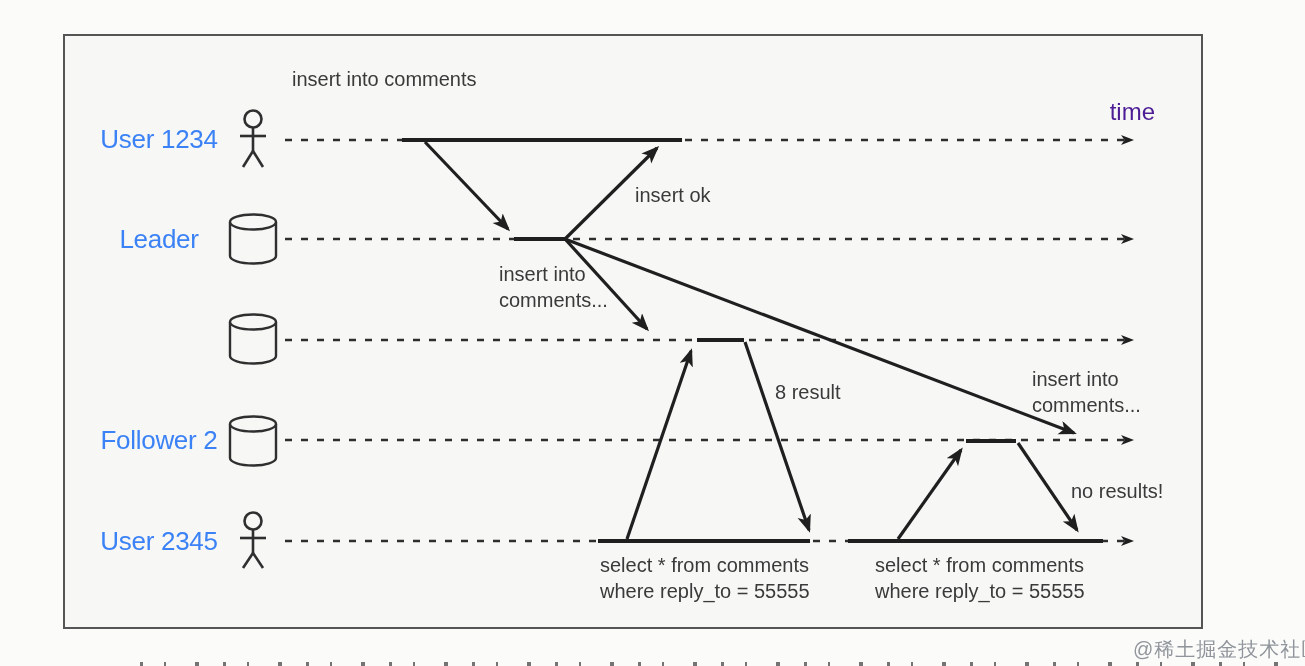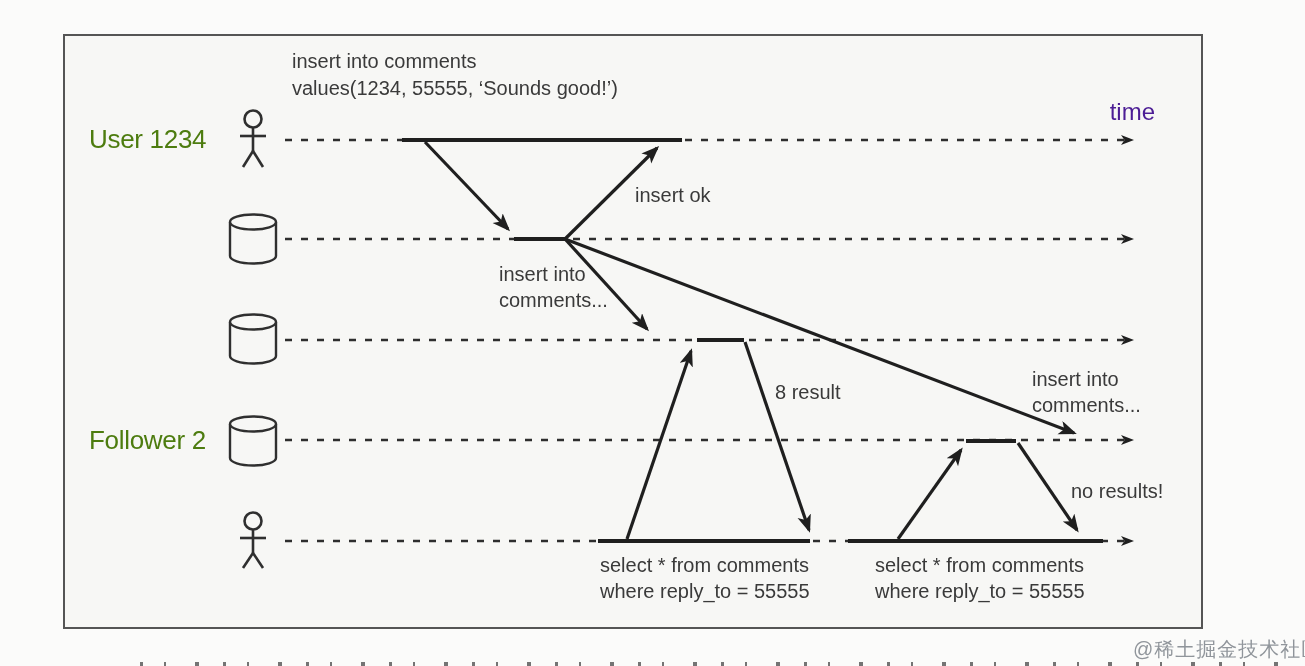--- a/index.html
+++ b/index.html
@@ -1,22 +1,22 @@
 <!DOCTYPE html>
 <html><head>
 <meta charset="utf-8">
 <style>
   html,body{margin:0;padding:0;background:#fbfbfa;}
   .canvas{position:relative;width:1305px;height:666px;background:#fbfbfa;
           font-family:"Liberation Sans",sans-serif;color:#3a3a3a;overflow:hidden;}
   .box{position:absolute;left:63px;top:34px;width:1136px;height:591px;
        border:2px solid #555;background:#f7f7f5;}
   .layer{position:absolute;left:0;top:0;width:1305px;height:666px;}
-  .lane-label{position:absolute;left:89px;width:140px;
-              font-size:26px;line-height:30px;color:#4d7c0f;letter-spacing:-0.3px;}
+  .lane-label{position:absolute;left:89px;width:140px;text-align:center;
+              font-size:26px;line-height:30px;color:#3b82f6;letter-spacing:-0.3px;}
   .ann{position:absolute;font-size:20px;line-height:26px;color:#3a3a3a;white-space:nowrap;}
   .ann .ln{display:block;}
   .time-label{position:absolute;left:1050px;top:98px;width:105px;text-align:right;
               font-size:24px;color:#4c1d95;}
   .watermark{position:absolute;left:1133px;top:636px;width:170px;font-size:20px;
              color:#90959b;letter-spacing:1px;white-space:nowrap;}
   .caption-strip{position:absolute;left:140px;top:662px;width:1160px;height:4px;opacity:.75;
     background:repeating-linear-gradient(90deg,#474747 0 3px,transparent 3px 24px,
                #474747 24px 26px,transparent 26px 55px,#474747 55px 59px,transparent 59px 83px);}
   svg line, svg path, svg ellipse, svg circle{stroke-linecap:butt;}
@@ -92,25 +92,26 @@
     <g stroke="#2f2f2f" stroke-width="2.6" fill="none">
       <circle cx="253" cy="521" r="8.5"></circle>
       <line x1="253" y1="529.5" x2="253" y2="553"></line>
       <line x1="240" y1="538" x2="266" y2="538"></line>
       <line x1="253" y1="553" x2="243" y2="568"></line>
       <line x1="253" y1="553" x2="263" y2="568"></line>
     </g>
   </svg>
 
   <div class="lane-label" style="top:124px">User 1234</div>
+  <div class="lane-label" style="top:224px">Leader</div>
   <div class="lane-label" style="top:425px">Follower 2</div>
+  <div class="lane-label" style="top:526px">User 2345</div>
 
-  <div class="ann" style="left:292px;top:48px;line-height:27px">
+  <div class="ann" style="left:292px;top:66px;line-height:27px">
     <span class="ln">insert into comments</span>
-    <span class="ln">values(1234, 55555, ‘Sounds good!’)</span>
   </div>
 
   <div class="time-label">time</div>
 
   <div class="ann" style="left:635px;top:182px">insert ok</div>
 
   <div class="ann" style="left:499px;top:261px">
     <span class="ln">insert into</span>
     <span class="ln">comments...</span>
   </div>

